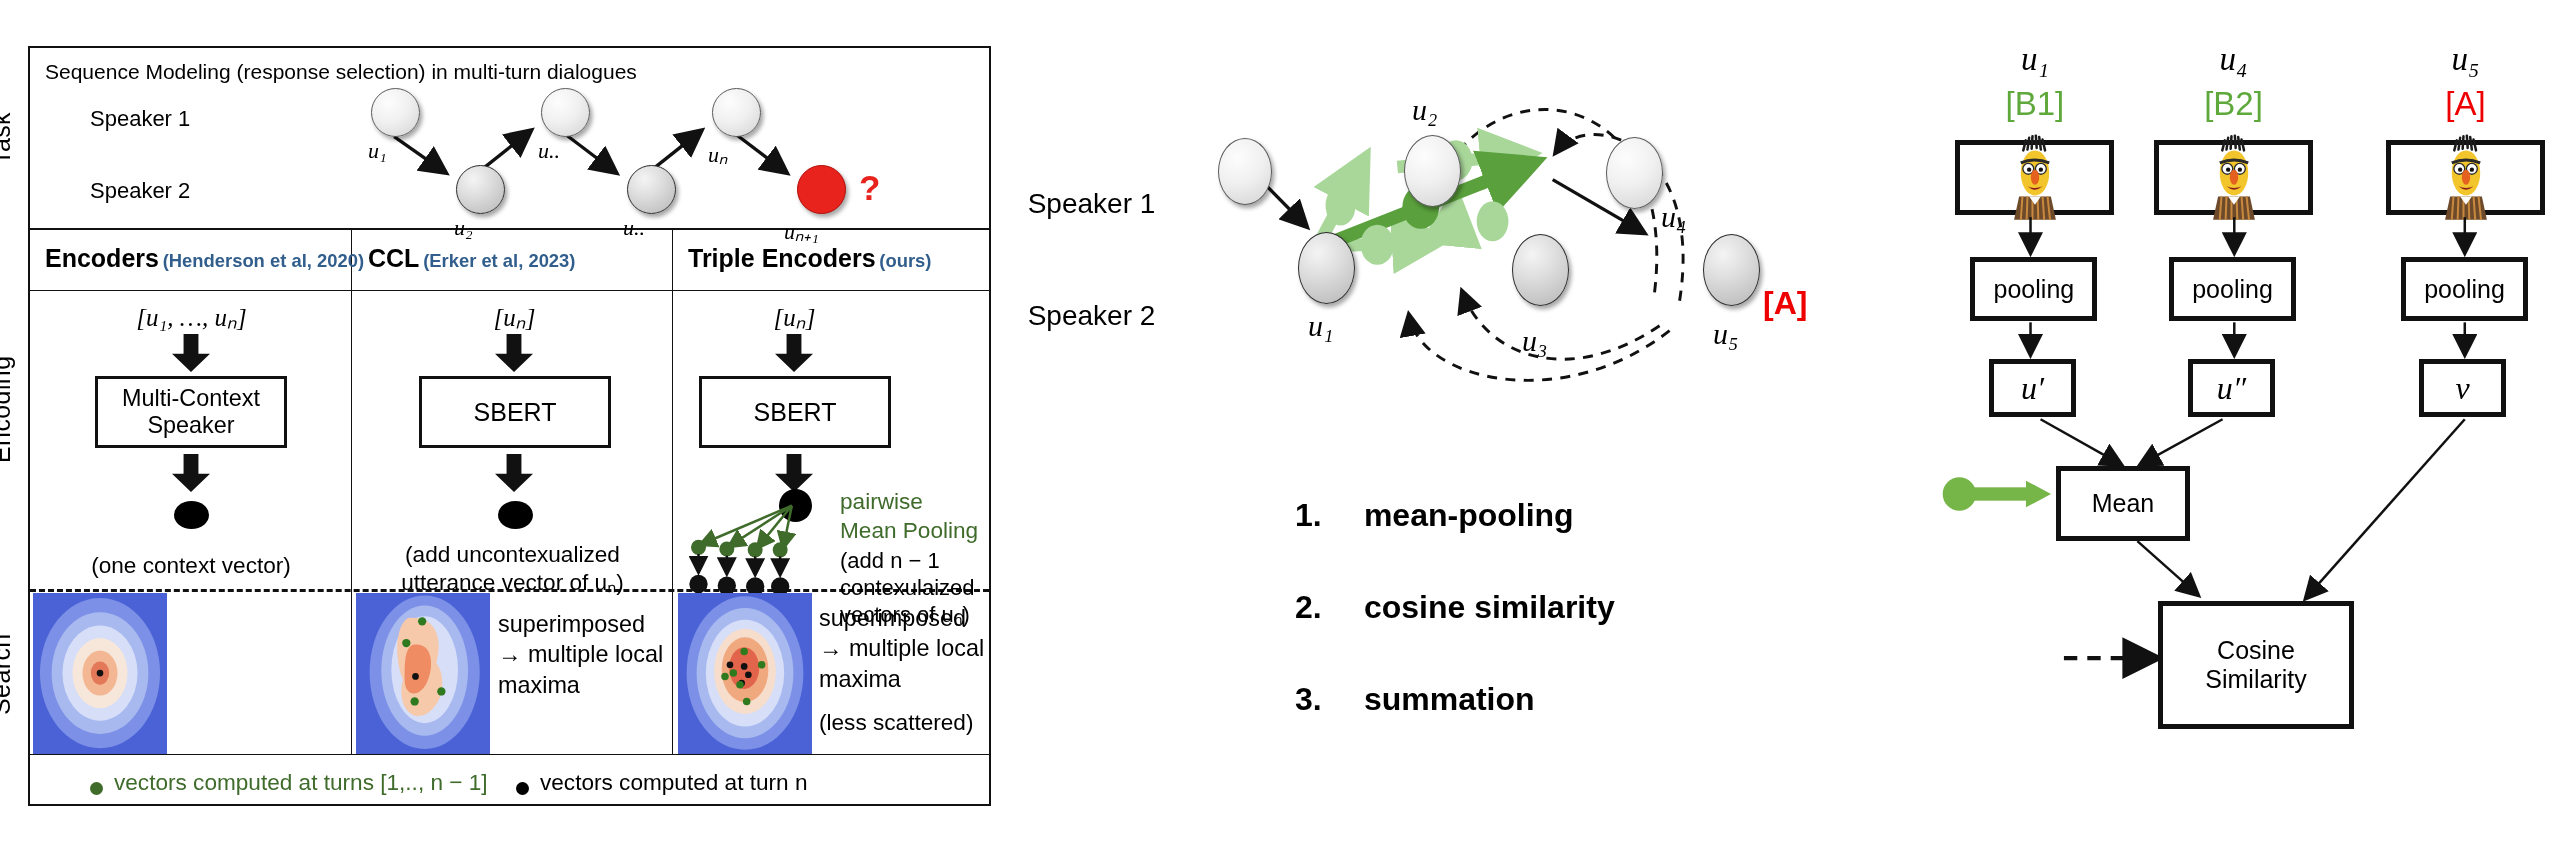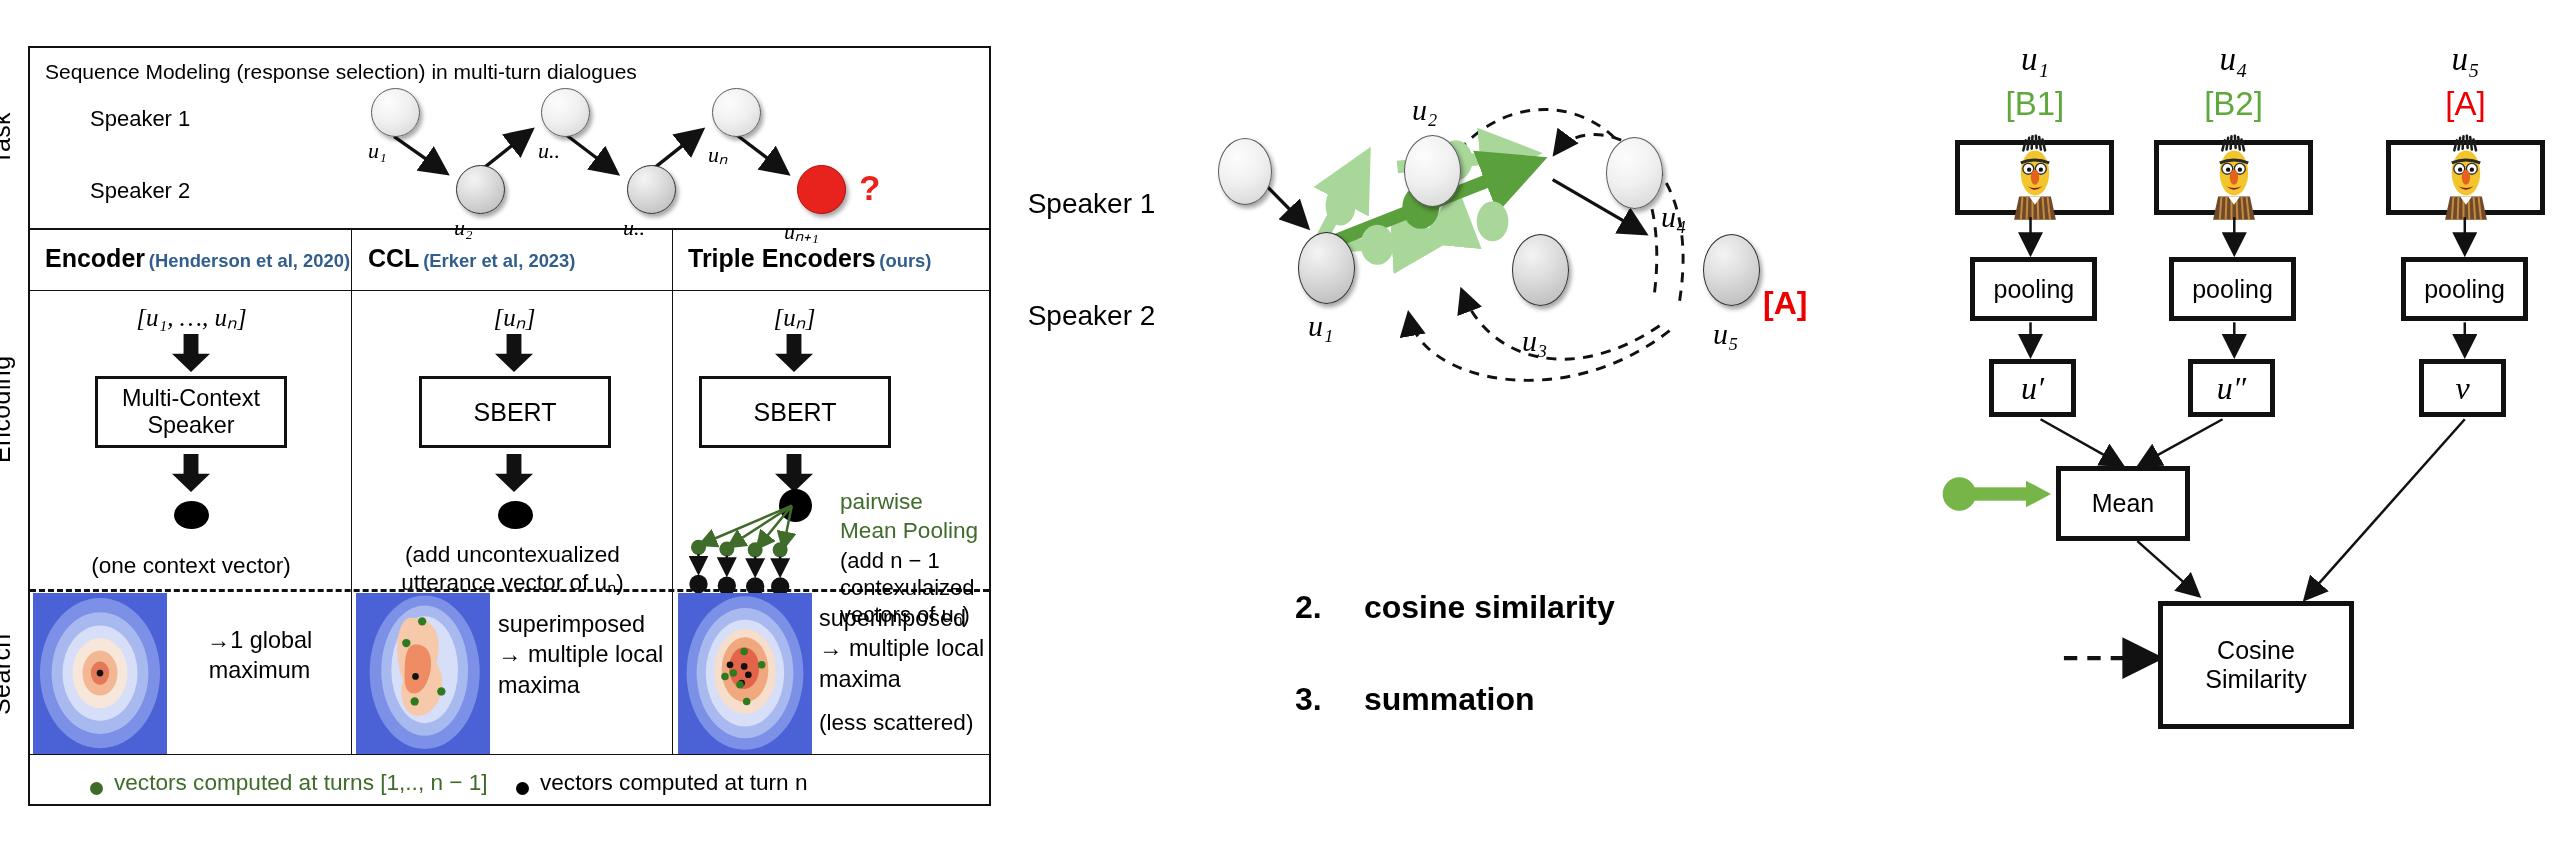--- a/index.html
+++ b/index.html
@@ -99,21 +99,21 @@
 
     <div class="abs mth" style="left:338px;top:90px;font-size:22px;">u₁</div>
     <div class="abs mth" style="left:424px;top:167px;font-size:22px;">u₂</div>
     <div class="abs mth" style="left:508px;top:90px;font-size:22px;">u..</div>
     <div class="abs mth" style="left:593px;top:167px;font-size:22px;">u..</div>
     <div class="abs mth" style="left:678px;top:90px;font-size:22px;text-align:right;">uₙ</div>
     <div class="abs mth" style="left:754px;top:167px;font-size:22px;">uₙ₊₁</div>
     <div class="abs" style="left:829px;top:120px;font-size:35px;font-weight:bold;color:#e8221c;">?</div>
 
     <div class="abs" style="left:15px;top:196px;">
-      <span class="colhead">Encoder</span>
+      <span class="colhead">Encoders</span>
       <span class="cite">(Henderson et al, 2020)</span>
     </div>
 
     <div class="abs mth ctr" style="left:57px;top:251px;width:209px;font-size:25px;">[u₁, …, uₙ]</div>
 
     <svg class="abs fatarrow" width="38" height="38" style="left:142px;top:286px;" viewBox="0 0 46 46">
       <path d="M14,0 H32 V24 H46 L23,46 L0,24 H14 Z" fill="#111"></path>
     </svg>
 
     <div class="abs box" style="left:65px;top:328px;width:192px;height:72px;font-size:23.4px;">Multi-Context Speaker</div>
@@ -210,21 +210,20 @@
       <svg width="134" height="161" viewBox="0 0 160 193">
         <ellipse cx="80" cy="96" rx="72" ry="90" fill="#7b90e6"></ellipse>
         <ellipse cx="80" cy="96" rx="58" ry="73" fill="#a8b9f0"></ellipse>
         <ellipse cx="80" cy="96" rx="45" ry="57" fill="#d6def8"></ellipse>
         <ellipse cx="80" cy="96" rx="33" ry="42" fill="#f7e7db"></ellipse>
         <ellipse cx="80" cy="96" rx="21" ry="27" fill="#f3b893"></ellipse>
         <ellipse cx="80" cy="96" rx="11" ry="14" fill="#e4795a"></ellipse>
         <circle cx="80" cy="96" r="4" fill="#111"></circle>
       </svg>
     </div>
-    <div class="abs ctr" style="left:144px;top:577px;width:171px;font-size:23.4px;line-height:1.3;">→1 global maximum</div>
 
     <div class="heat" style="left:326px;top:545px;width:134px;height:161px;">
       <svg width="134" height="161" viewBox="0 0 160 193">
         <ellipse cx="82" cy="95" rx="66" ry="92" fill="#7b90e6"></ellipse>
         <ellipse cx="82" cy="93" rx="52" ry="78" fill="#a8b9f0"></ellipse>
         <ellipse cx="82" cy="92" rx="40" ry="64" fill="#d6def8"></ellipse>
         <path d="M62,30 C96,26 104,56 96,84 C108,100 106,134 82,146 C58,154 50,124 56,104 C46,80 46,40 62,30 Z" fill="#f7c9ab"></path>
         <path d="M68,62 C90,58 94,84 86,104 C78,126 58,126 58,104 C58,84 58,66 68,62 Z" fill="#ef8c63"></path>
         <circle cx="71" cy="100" r="4" fill="#111"></circle>
         <circle cx="79" cy="34" r="5" fill="#2f7a1f"></circle>
@@ -324,20 +323,24 @@
     <div class="node dark" style="left:692px;top:201px;width:55px;height:70px;border-radius:50%;"></div>
 
     <div class="abs mth" style="left:297px;top:276px;font-size:30px;">u₁</div>
     <div class="abs mth" style="left:401px;top:60px;font-size:30px;">u₂</div>
     <div class="abs mth" style="left:511px;top:291px;font-size:30px;">u₃</div>
     <div class="abs mth" style="left:650px;top:167px;font-size:30px;">u₄</div>
     <div class="abs mth" style="left:702px;top:284px;font-size:30px;">u₅</div>
 
     <div class="abs" style="left:752px;top:252px;font-size:32px;font-weight:bold;color:#ef0000;">[A]</div>
 
+    <div class="abs olitem" style="left:284px;top:464px;">
+      <span class="olnum">1.</span>
+      <span>mean-pooling</span>
+    </div>
     <div class="abs olitem" style="left:284px;top:556px;">
       <span class="olnum">2.</span>
       <span>cosine similarity</span>
     </div>
     <div class="abs olitem" style="left:284px;top:648px;">
       <span class="olnum">3.</span>
       <span>summation</span>
     </div>
   </div>
 

